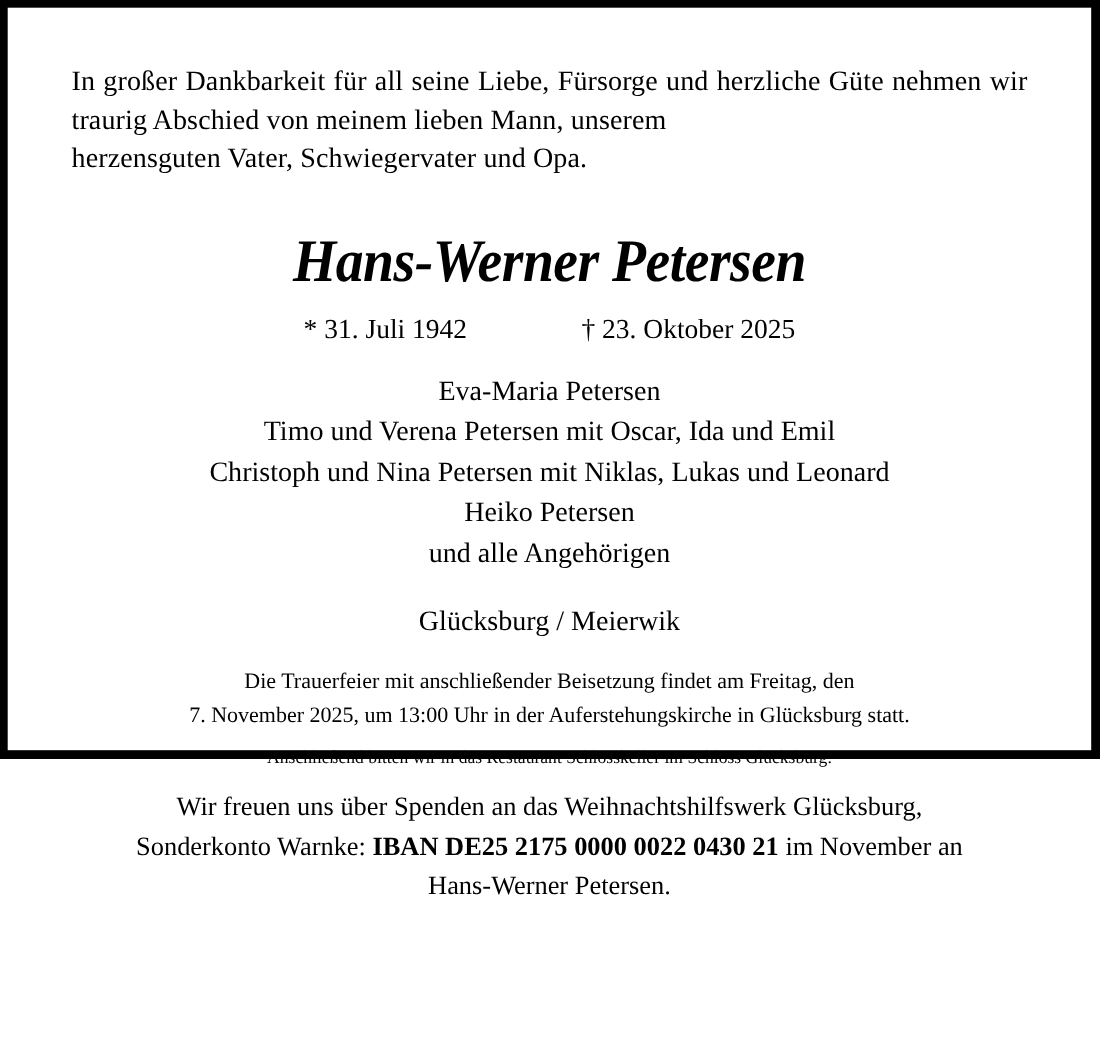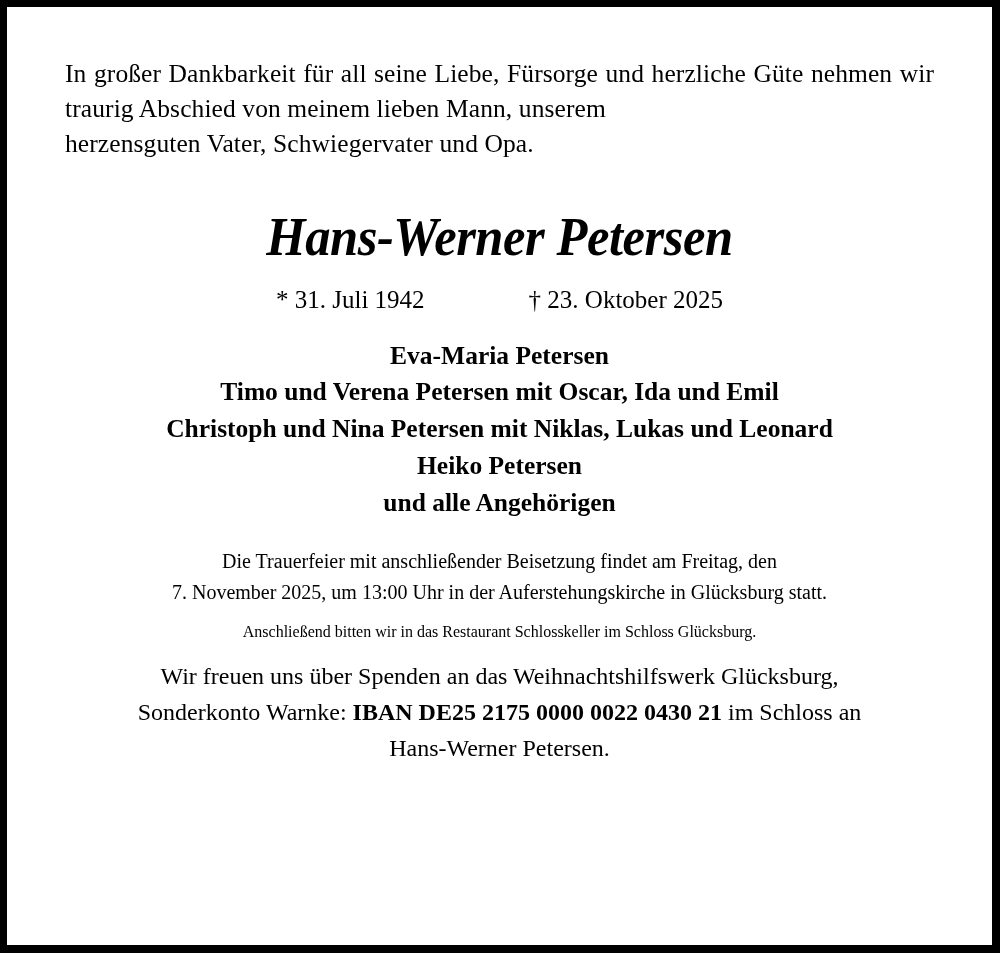--- a/index.html
+++ b/index.html
@@ -13,21 +13,21 @@
     height: 953px;
     overflow: hidden;
     font-family: "Liberation Serif", "DejaVu Serif", serif;
     color: #000000;
   }
 
   
   .notice-frame {
     box-sizing: border-box;
     width: 1000px;
-    height: 953px;
+    height: 690px;
     background: #000000;
     padding: 7px 8px 8px 7px;
   }
   .notice-page {
     box-sizing: border-box;
     width: 100%;
     height: 100%;
     background: #ffffff;
     padding: 50px 58px 0 58px;
   }
@@ -81,21 +81,21 @@
     margin-top: 48px;
   }
 
   
   .mourners {
     text-align: center;
     margin-top: 24px;
   }
   .mourner-line {
     font-size: 25.5px;
-    font-weight: bold;
+    font-weight: normal;
     line-height: 1.45;
     white-space: nowrap;
   }
 
   
   .place-line {
     text-align: center;
     font-size: 25.5px;
     margin-top: 28px;
   }
@@ -146,28 +146,29 @@
 
 
     <div class="mourners">
       <div class="mourner-line">Eva-Maria Petersen</div>
       <div class="mourner-line">Timo und Verena Petersen mit Oscar, Ida und Emil</div>
       <div class="mourner-line">Christoph und Nina Petersen mit Niklas, Lukas und Leonard</div>
       <div class="mourner-line">Heiko Petersen</div>
       <div class="mourner-line">und alle Angehörigen</div>
     </div>
 
+    <div class="place-line">Glücksburg / Meierwik</div>
 
     <div class="ceremony">
       <div>Die Trauerfeier mit anschließender Beisetzung findet am Freitag, den</div>
       <div>7. November 2025, um 13:00 Uhr in der Auferstehungskirche in Glücksburg statt.</div>
     </div>
 
     <div class="ceremony-extra">Anschließend bitten wir in das Restaurant Schlosskeller im Schloss Glücksburg.</div>
 
     <div class="donation">
       <div>Wir freuen uns über Spenden an das Weihnachtshilfswerk Glücksburg,</div>
-      <div><span>Sonderkonto Warnke: </span><span class="iban">IBAN DE25 2175 0000 0022 0430 21</span><span> im Schloss an</span></div>
+      <div><span>Sonderkonto Warnke: </span><span class="iban">IBAN DE25 2175 0000 0022 0430 21</span><span> im November an</span></div>
       <div>Hans-Werner Petersen.</div>
     </div>
 
   </div>
 </div>
 
 </body></html>

